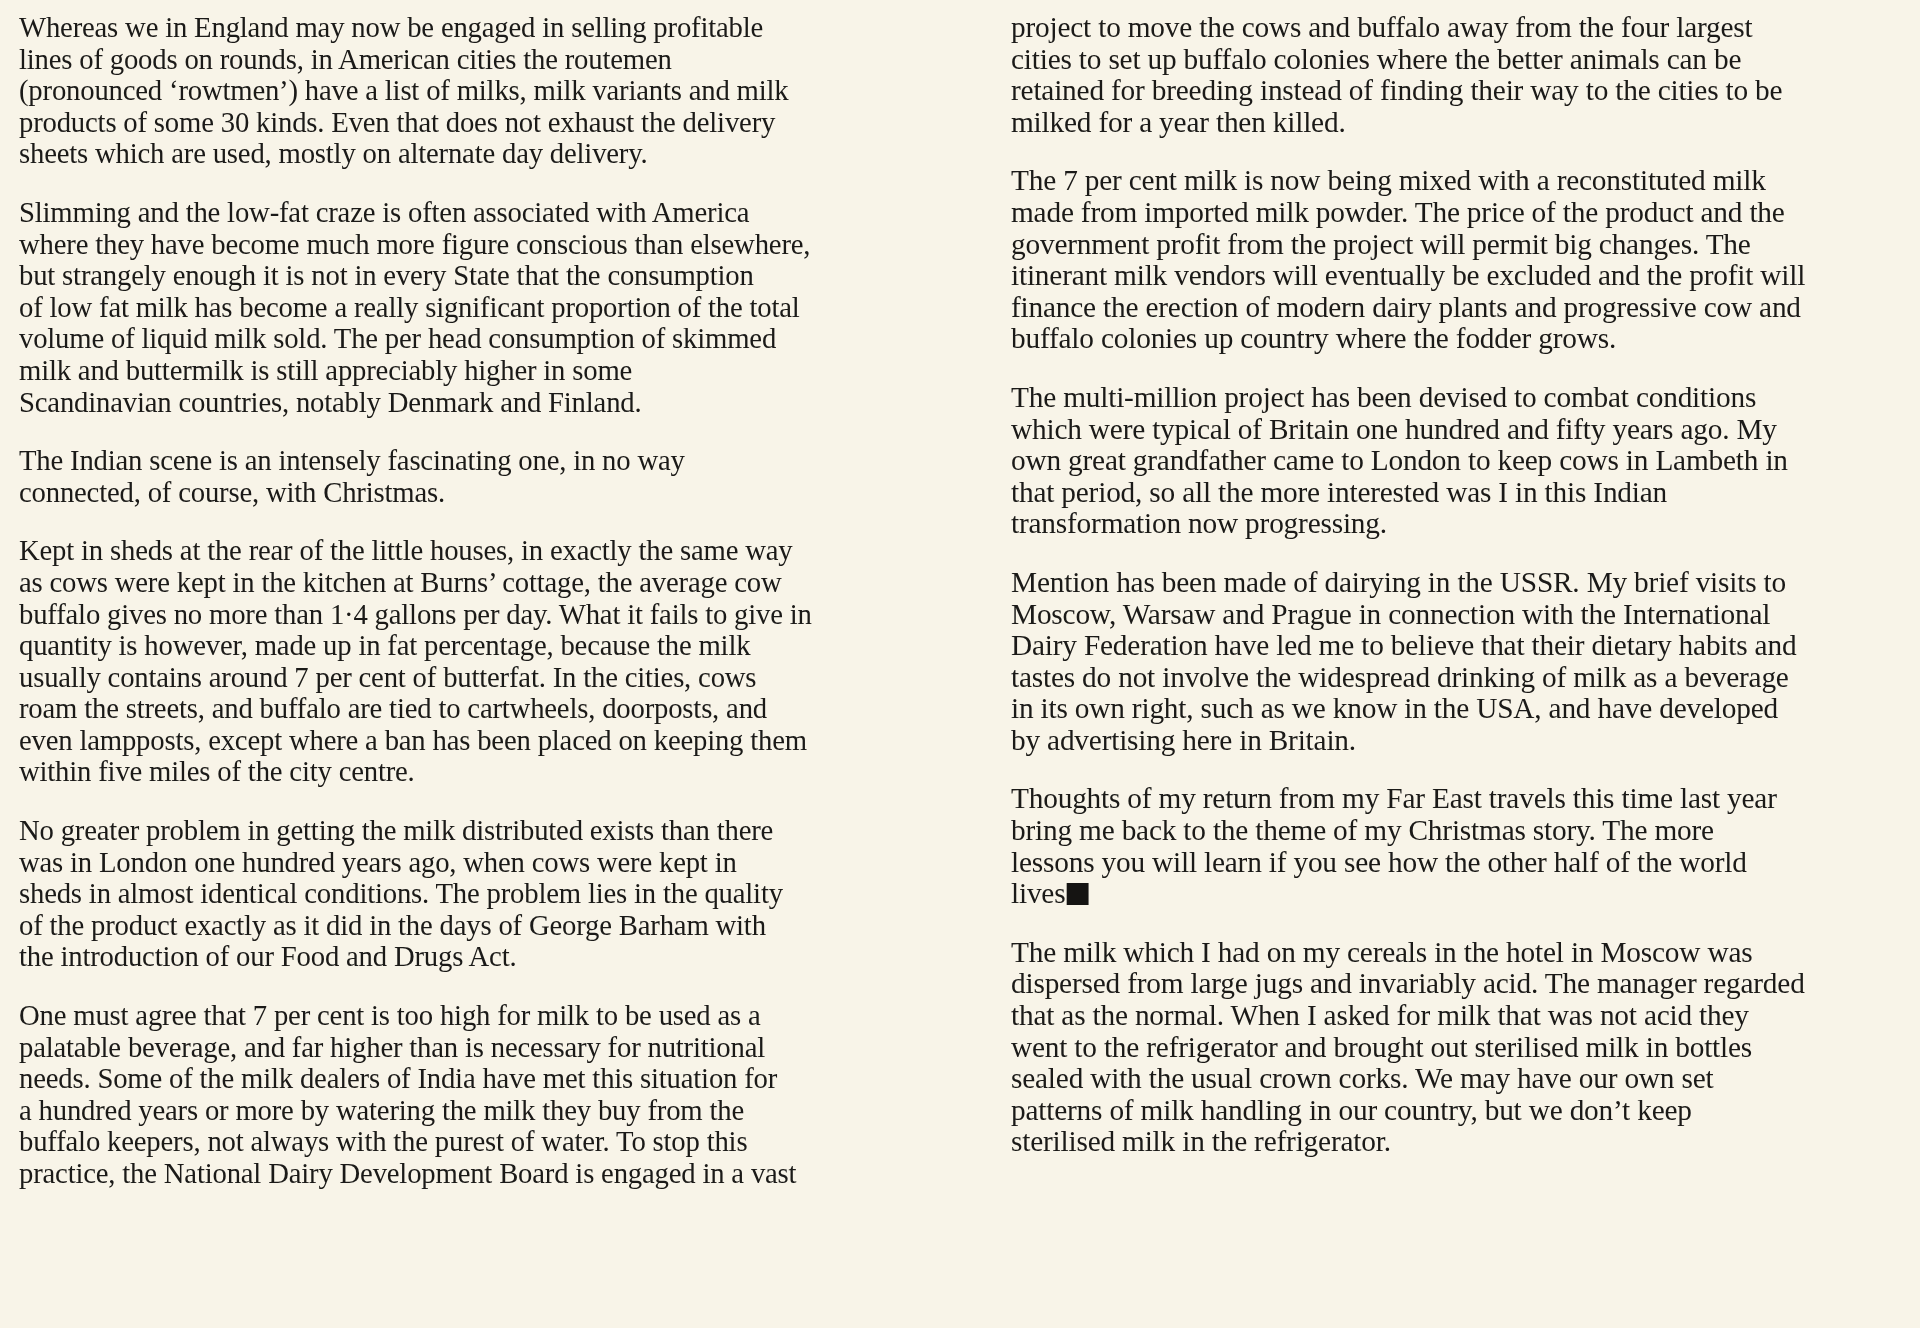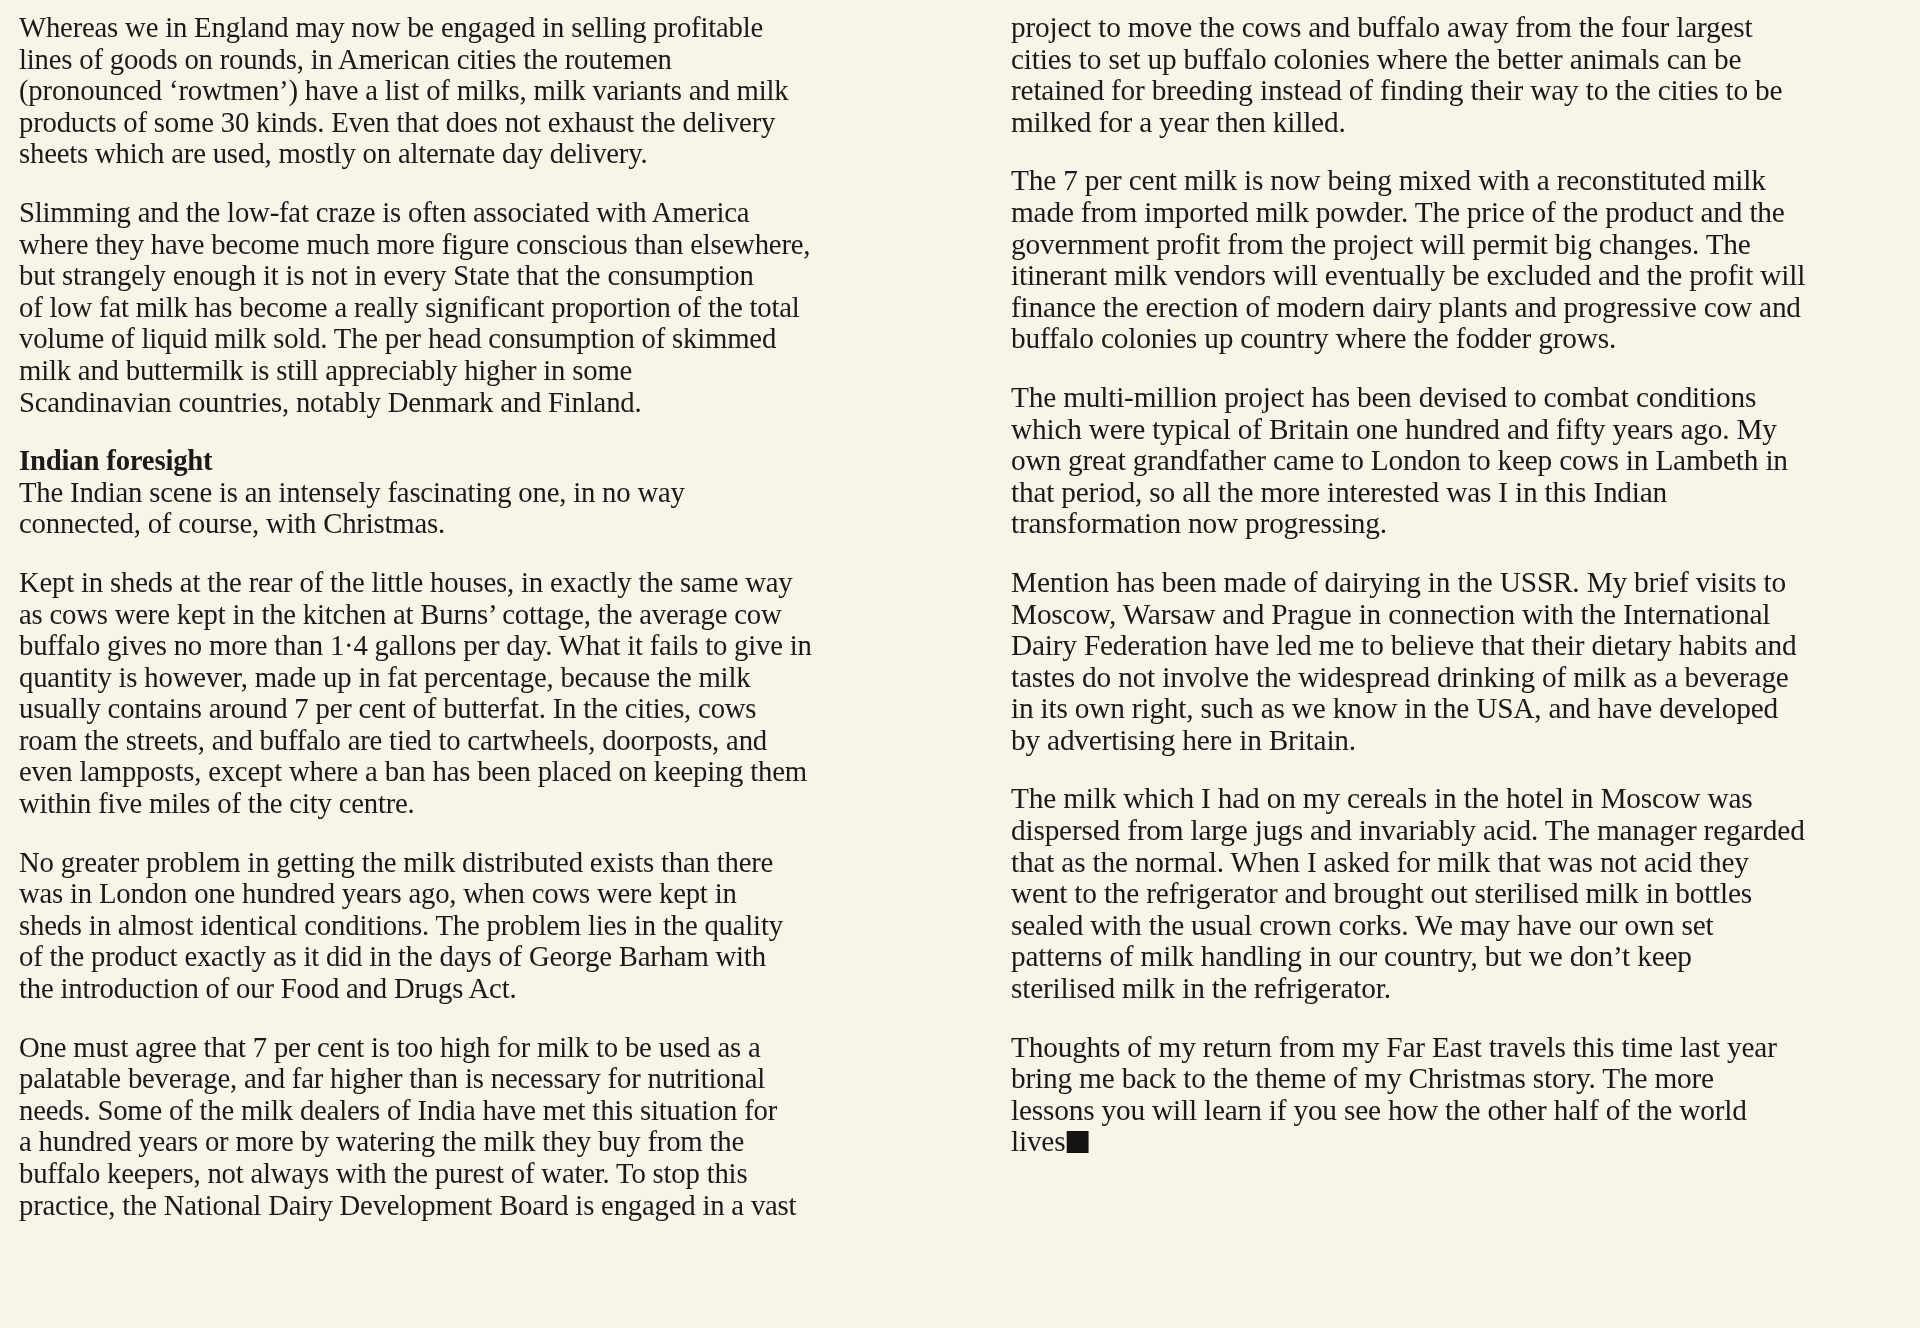--- a/index.html
+++ b/index.html
@@ -65,23 +65,20 @@
   <div class="para">
     <span class="line" style="transform: scaleX(0.9737);">Slimming and the low-fat craze is often associated with America</span>
     <span class="line" style="transform: scaleX(0.9737);">where they have become much more figure conscious than elsewhere,</span>
     <span class="line" style="transform: scaleX(0.9737);">but strangely enough it is not in every State that the consumption</span>
     <span class="line" style="transform: scaleX(0.9737);">of low fat milk has become a really significant proportion of the total</span>
     <span class="line" style="transform: scaleX(0.9737);">volume of liquid milk sold. The per head consumption of skimmed</span>
     <span class="line" style="transform: scaleX(0.9737);">milk and buttermilk is still appreciably higher in some</span>
     <span class="line" style="transform: scaleX(0.9737);">Scandinavian countries, notably Denmark and Finland.</span>
   </div>
 
-  <h3 class="heading">
-    <span class="line" style="transform: scaleX(0.9737);">Indian foresight</span>
-  </h3>
 
   <div class="para">
     <span class="line" style="transform: scaleX(0.9737);">The Indian scene is an intensely fascinating one, in no way</span>
     <span class="line" style="transform: scaleX(0.9737);">connected, of course, with Christmas.</span>
   </div>
 
 
   <div class="para">
     <span class="line" style="transform: scaleX(0.9737);">Kept in sheds at the rear of the little houses, in exactly the same way</span>
     <span class="line" style="transform: scaleX(0.9737);">as cows were kept in the kitchen at Burns’ cottage, the average cow</span>
@@ -141,28 +138,28 @@
   <div class="para">
     <span class="line" style="transform: scaleX(0.9944);">Mention has been made of dairying in the USSR. My brief visits to</span>
     <span class="line" style="transform: scaleX(0.9944);">Moscow, Warsaw and Prague in connection with the International</span>
     <span class="line" style="transform: scaleX(0.9944);">Dairy Federation have led me to believe that their dietary habits and</span>
     <span class="line" style="transform: scaleX(0.9944);">tastes do not involve the widespread drinking of milk as a beverage</span>
     <span class="line" style="transform: scaleX(0.9944);">in its own right, such as we know in the USA, and have developed</span>
     <span class="line" style="transform: scaleX(0.9944);">by advertising here in Britain.</span>
   </div>
 
   <div class="para">
+    <span class="line" style="transform: scaleX(0.9944);">Thoughts of my return from my Far East travels this time last year</span>
+    <span class="line" style="transform: scaleX(0.9944);">bring me back to the theme of my Christmas story. The more</span>
+    <span class="line" style="transform: scaleX(0.9944);">lessons you will learn if you see how the other half of the world</span>
+    <span class="line" style="transform: scaleX(0.9944);"><span>lives</span><span class="end-mark"></span></span>
+  </div>
+
+  <div class="para">
     <span class="line" style="transform: scaleX(0.9944);">The milk which I had on my cereals in the hotel in Moscow was</span>
     <span class="line" style="transform: scaleX(0.9944);">dispersed from large jugs and invariably acid. The manager regarded</span>
     <span class="line" style="transform: scaleX(0.9944);">that as the normal. When I asked for milk that was not acid they</span>
     <span class="line" style="transform: scaleX(0.9944);">went to the refrigerator and brought out sterilised milk in bottles</span>
     <span class="line" style="transform: scaleX(0.9944);">sealed with the usual crown corks. We may have our own set</span>
     <span class="line" style="transform: scaleX(0.9944);">patterns of milk handling in our country, but we don’t keep</span>
     <span class="line" style="transform: scaleX(0.9944);">sterilised milk in the refrigerator.</span>
   </div>
-
-  <div class="para">
-    <span class="line" style="transform: scaleX(0.9944);">Thoughts of my return from my Far East travels this time last year</span>
-    <span class="line" style="transform: scaleX(0.9944);">bring me back to the theme of my Christmas story. The more</span>
-    <span class="line" style="transform: scaleX(0.9944);">lessons you will learn if you see how the other half of the world</span>
-    <span class="line" style="transform: scaleX(0.9944);"><span>lives</span><span class="end-mark"></span></span>
-  </div>
 </div>
 
 </body></html>

